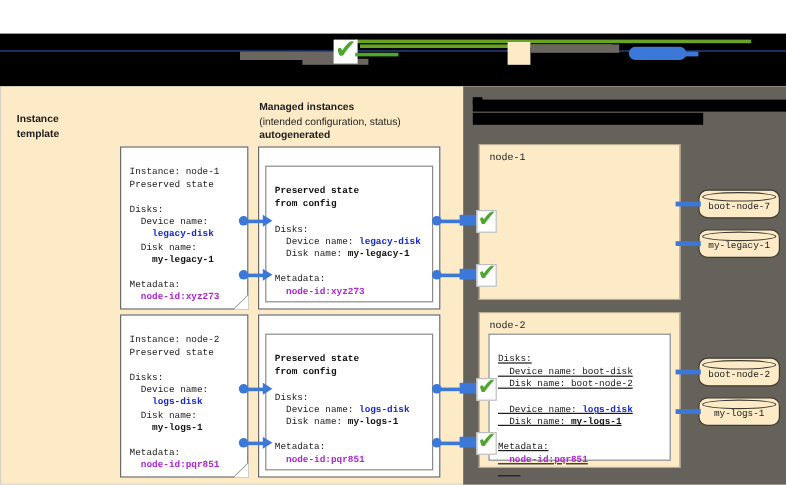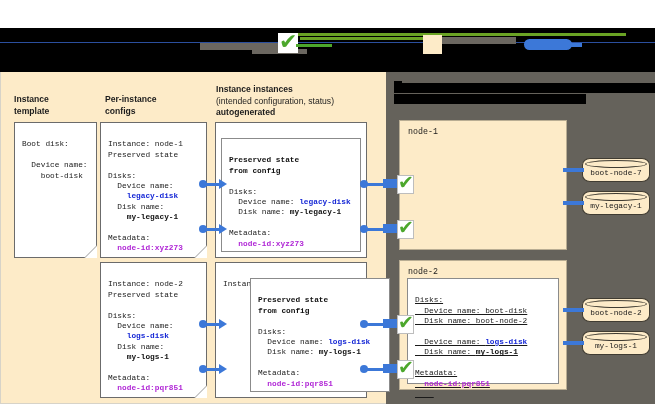--- a/index.html
+++ b/index.html
@@ -248,39 +248,27 @@
       <div class="dark-header-nick"></div>
       <div class="dark-header-bar1"></div>
       <div class="dark-header-bar2"></div>
     </div>
 
     <div class="col-head" style="left:13px; top:22px;">
       <b>Instance</b><br>
       <b>template</b>
     </div>
 
-    <div class="col-head" style="left:104px; top:22px;">
-      <b>Per-instance</b><br>
-      <b>configs</b>
-    </div>
 
     <div class="col-head" style="left:215px; top:12px;">
-      <b>Instance instances</b><br>
+      <b>Managed instances</b><br>
       <span class="reg">(intended configuration, status)</span><br>
       <b>autogenerated</b>
     </div>
 
-    <div class="note" style="left:13px; top:50px; width:83px; height:136px;">
-<span>Boot disk:</span>
-<span></span>
-<span>  Device name:</span>
-<span>    boot-disk</span>
-      <div class="fold"></div>
-      <div class="fold2"></div>
-    </div>
 
     <div class="note" style="left:99px; top:50px; width:107px; height:136px;">
 <span>Instance: node-1</span>
 <span>Preserved state</span>
 
 <span>Disks:</span>
 <span>  Device name:</span>
 <span class="t-blue">    legacy-disk</span>
 <span>  Disk name:</span>
 <span class="t-bold">    my-legacy-1</span>
@@ -318,21 +306,21 @@
 <span>  Device name: </span><span class="t-blue">legacy-disk</span>
 <span>  Disk name: </span><span class="t-bold">my-legacy-1</span>
 
 <span>Metadata:</span>
 <span class="t-purple">  node-id:xyz273</span>
     </div>
 
     <div class="card" style="left:214px; top:190px; width:152px; height:136px;">
 <span>Instance: node-2</span>
     </div>
-    <div class="inner-card" style="left:220px; top:206px; width:140px; height:114px;margin-left:29px;">
+    <div class="inner-card" style="left:220px; top:206px; width:140px; height:114px;">
 <span class="t-bold">Preserved state</span>
 <span class="t-bold">from config</span>
 
 <span>Disks:</span>
 <span>  Device name: </span><span class="t-blue">logs-disk</span>
 <span>  Disk name: </span><span class="t-bold">my-logs-1</span>
 
 <span>Metadata:</span>
 <span class="t-purple">  node-id:pqr851</span>
     </div>

